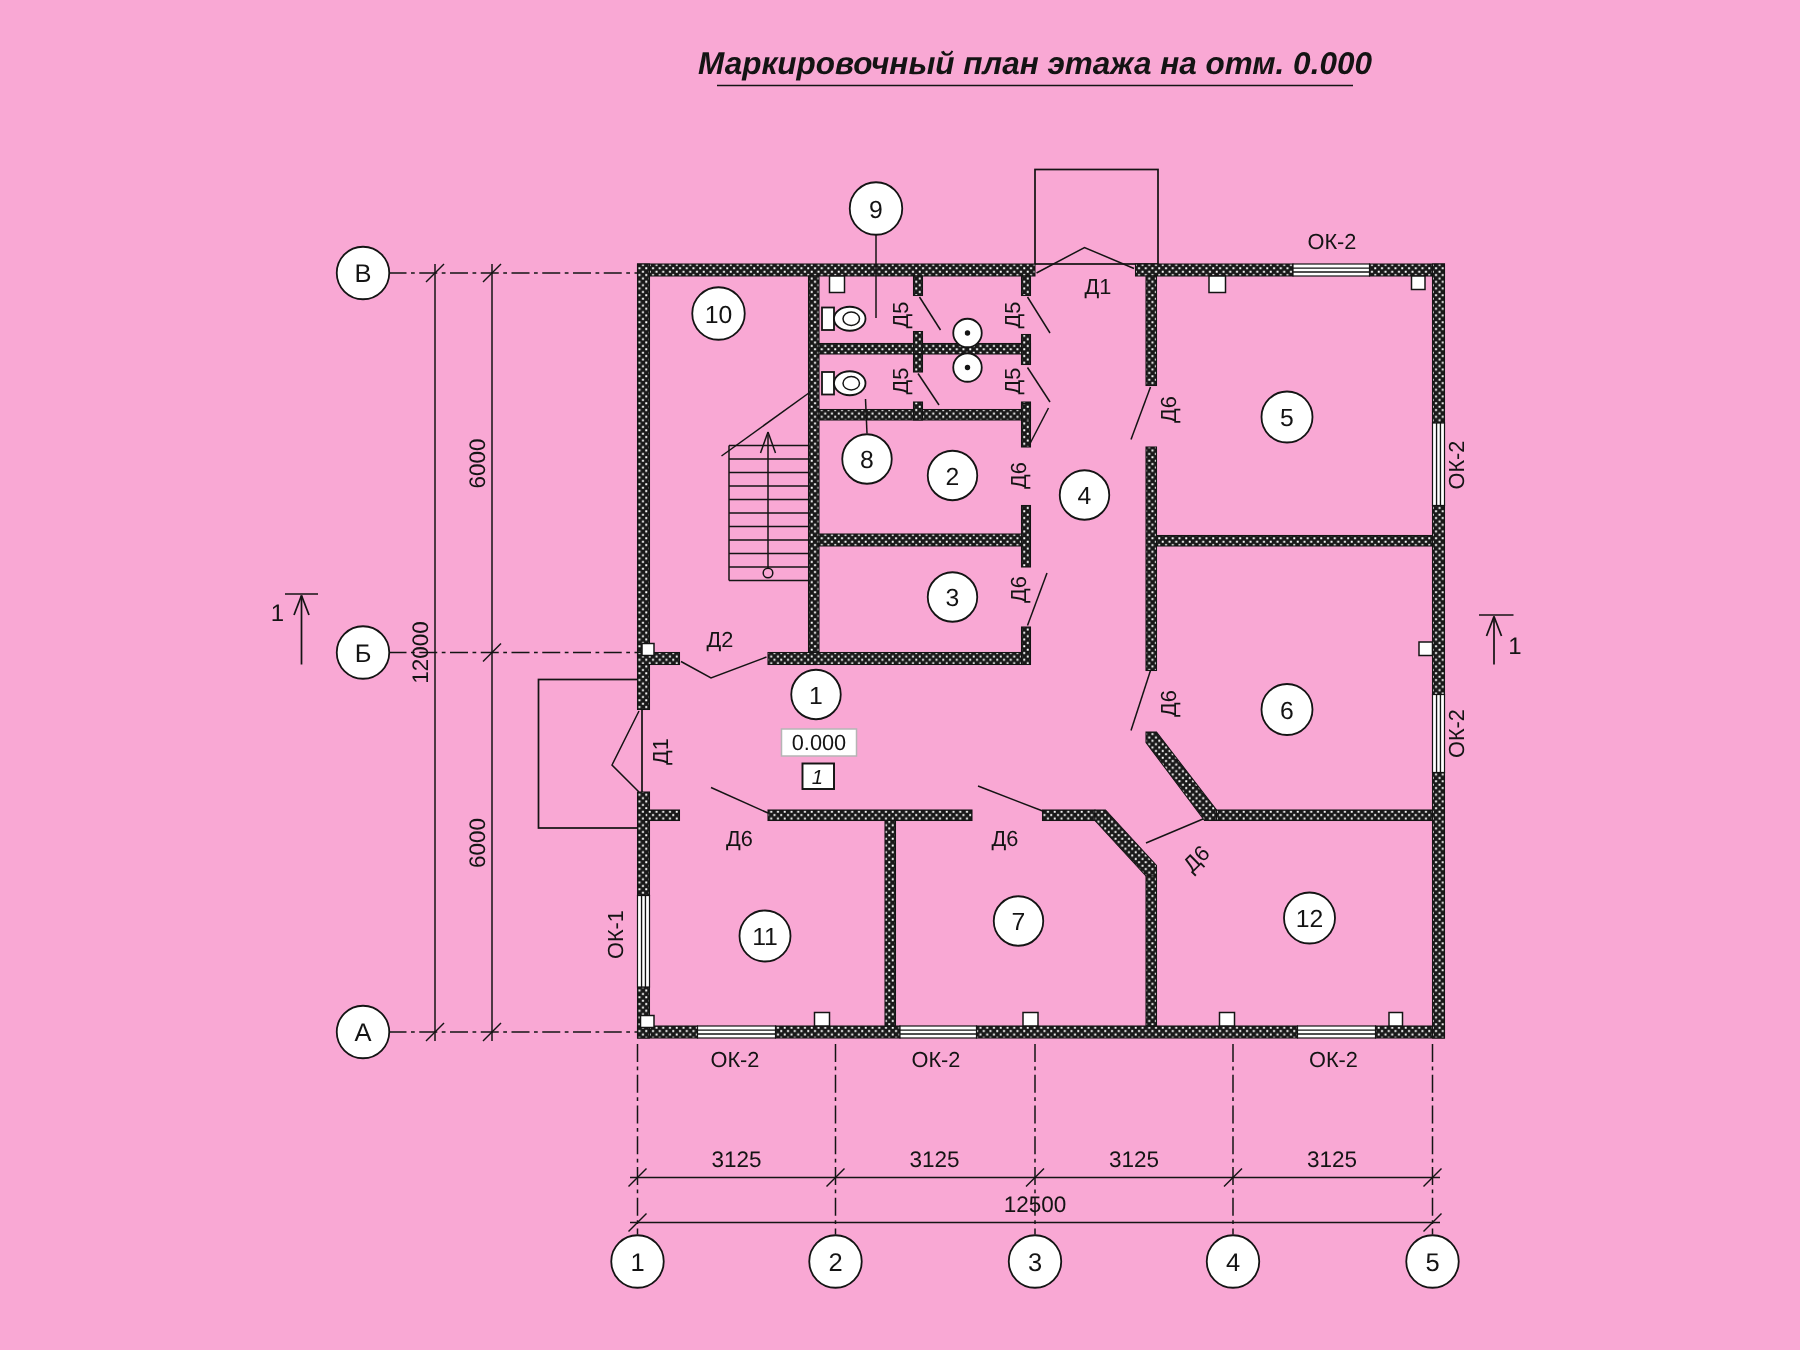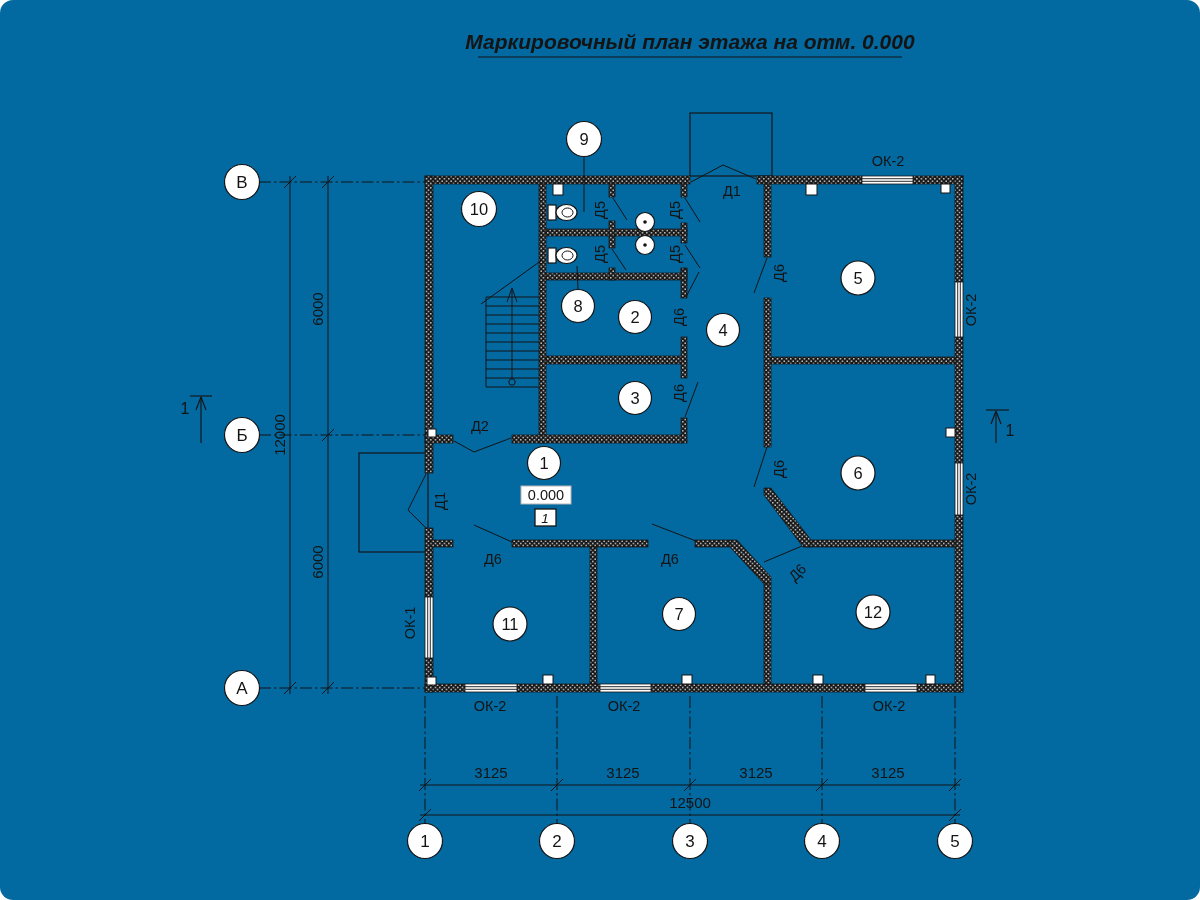--- a/index.html
+++ b/index.html
@@ -1,17 +1,17 @@
 <!DOCTYPE html>
 <html><head>
 <meta charset="utf-8">
 <style>
   html,body{margin:0;padding:0;background:#ffffff;}
-  #stage{position:relative;width:1200px;height:900px;background:#0369a1;overflow:hidden;
-         font-family:"Liberation Sans", sans-serif;border-radius:13px;}
+  #stage{position:relative;width:1200px;height:900px;background:#f9a8d4;overflow:hidden;
+         font-family:"Liberation Sans", sans-serif;}
   svg{position:absolute;left:0;top:0;}
   text{font-family:"Liberation Sans", sans-serif;fill:#141414;}
   .wall{fill:url(#wallHatch);stroke:#141414;stroke-width:0.7;}
   .winbg{fill:#ffffff;stroke:#141414;stroke-width:0.8;}
   .winln{stroke:#141414;stroke-width:0.9;}
   .ln{stroke:#141414;stroke-width:1.15;fill:none;}
   .thin{stroke:#141414;stroke-width:1;fill:none;}
   .dash{stroke:#141414;stroke-width:1;fill:none;stroke-dasharray:12 3 2.5 3;}
   .circ{fill:#ffffff;stroke:#141414;stroke-width:1.2;}
   .nub{fill:#ffffff;stroke:#141414;stroke-width:1;}

